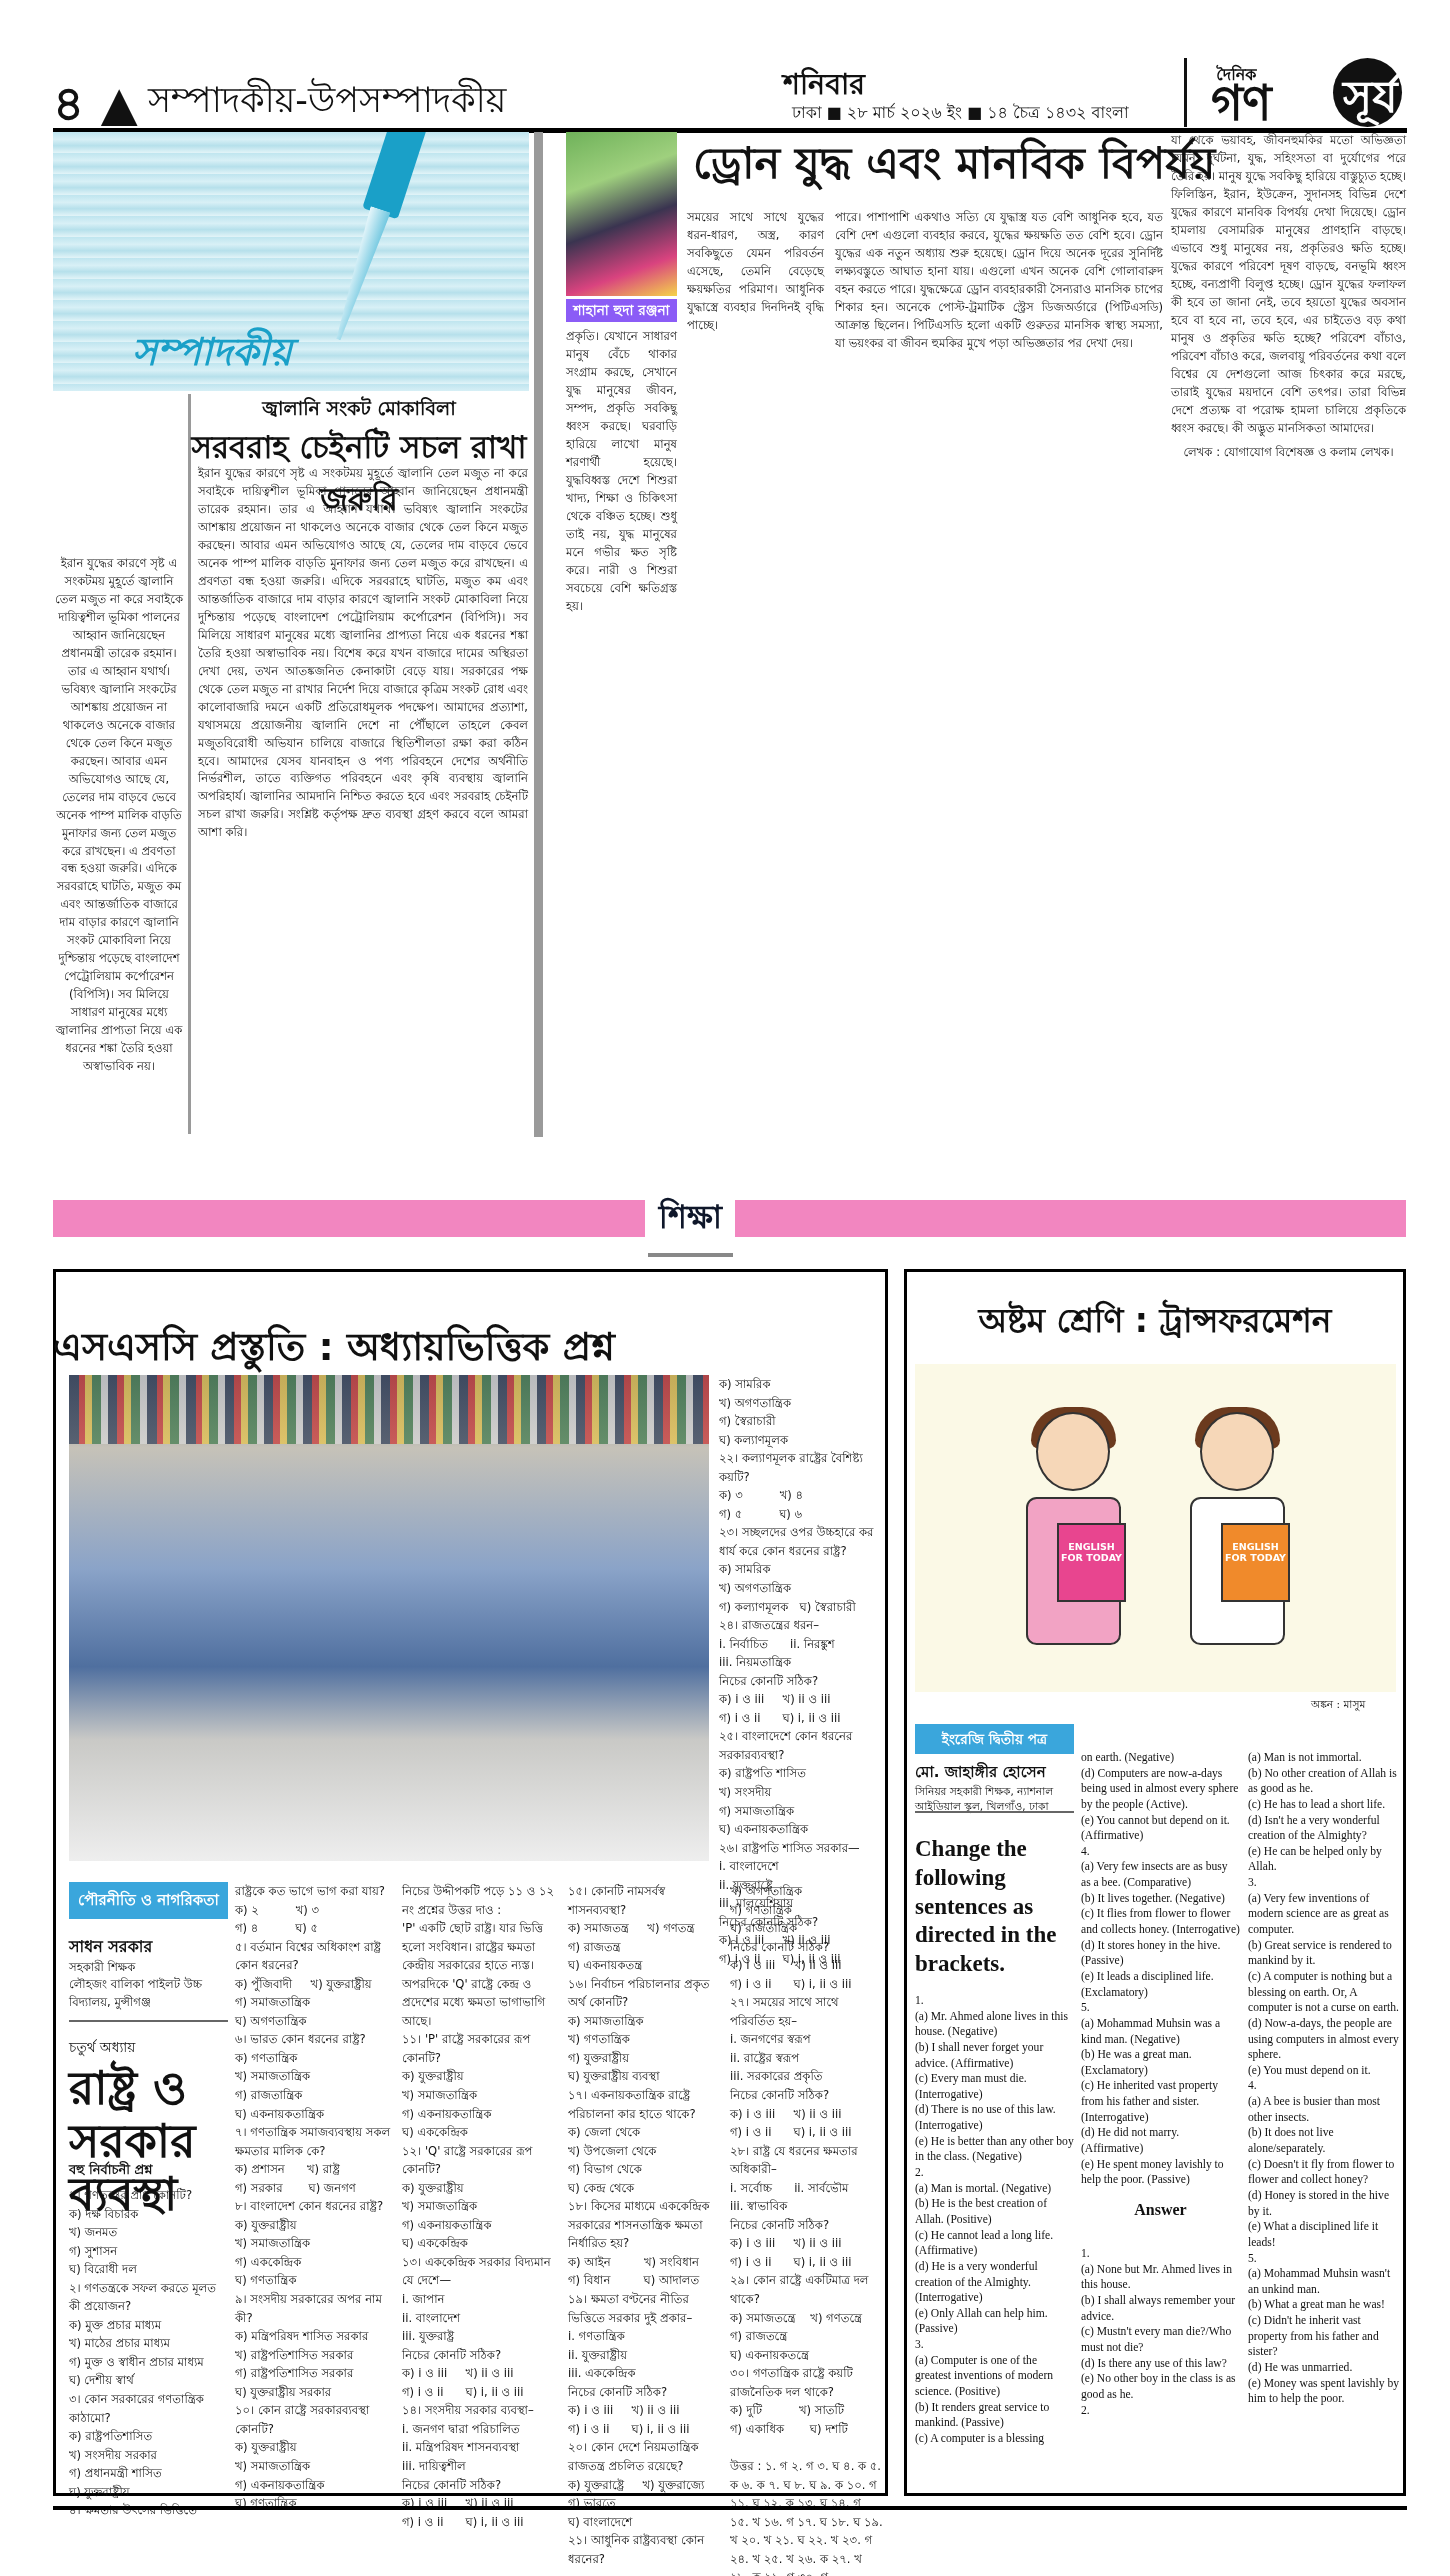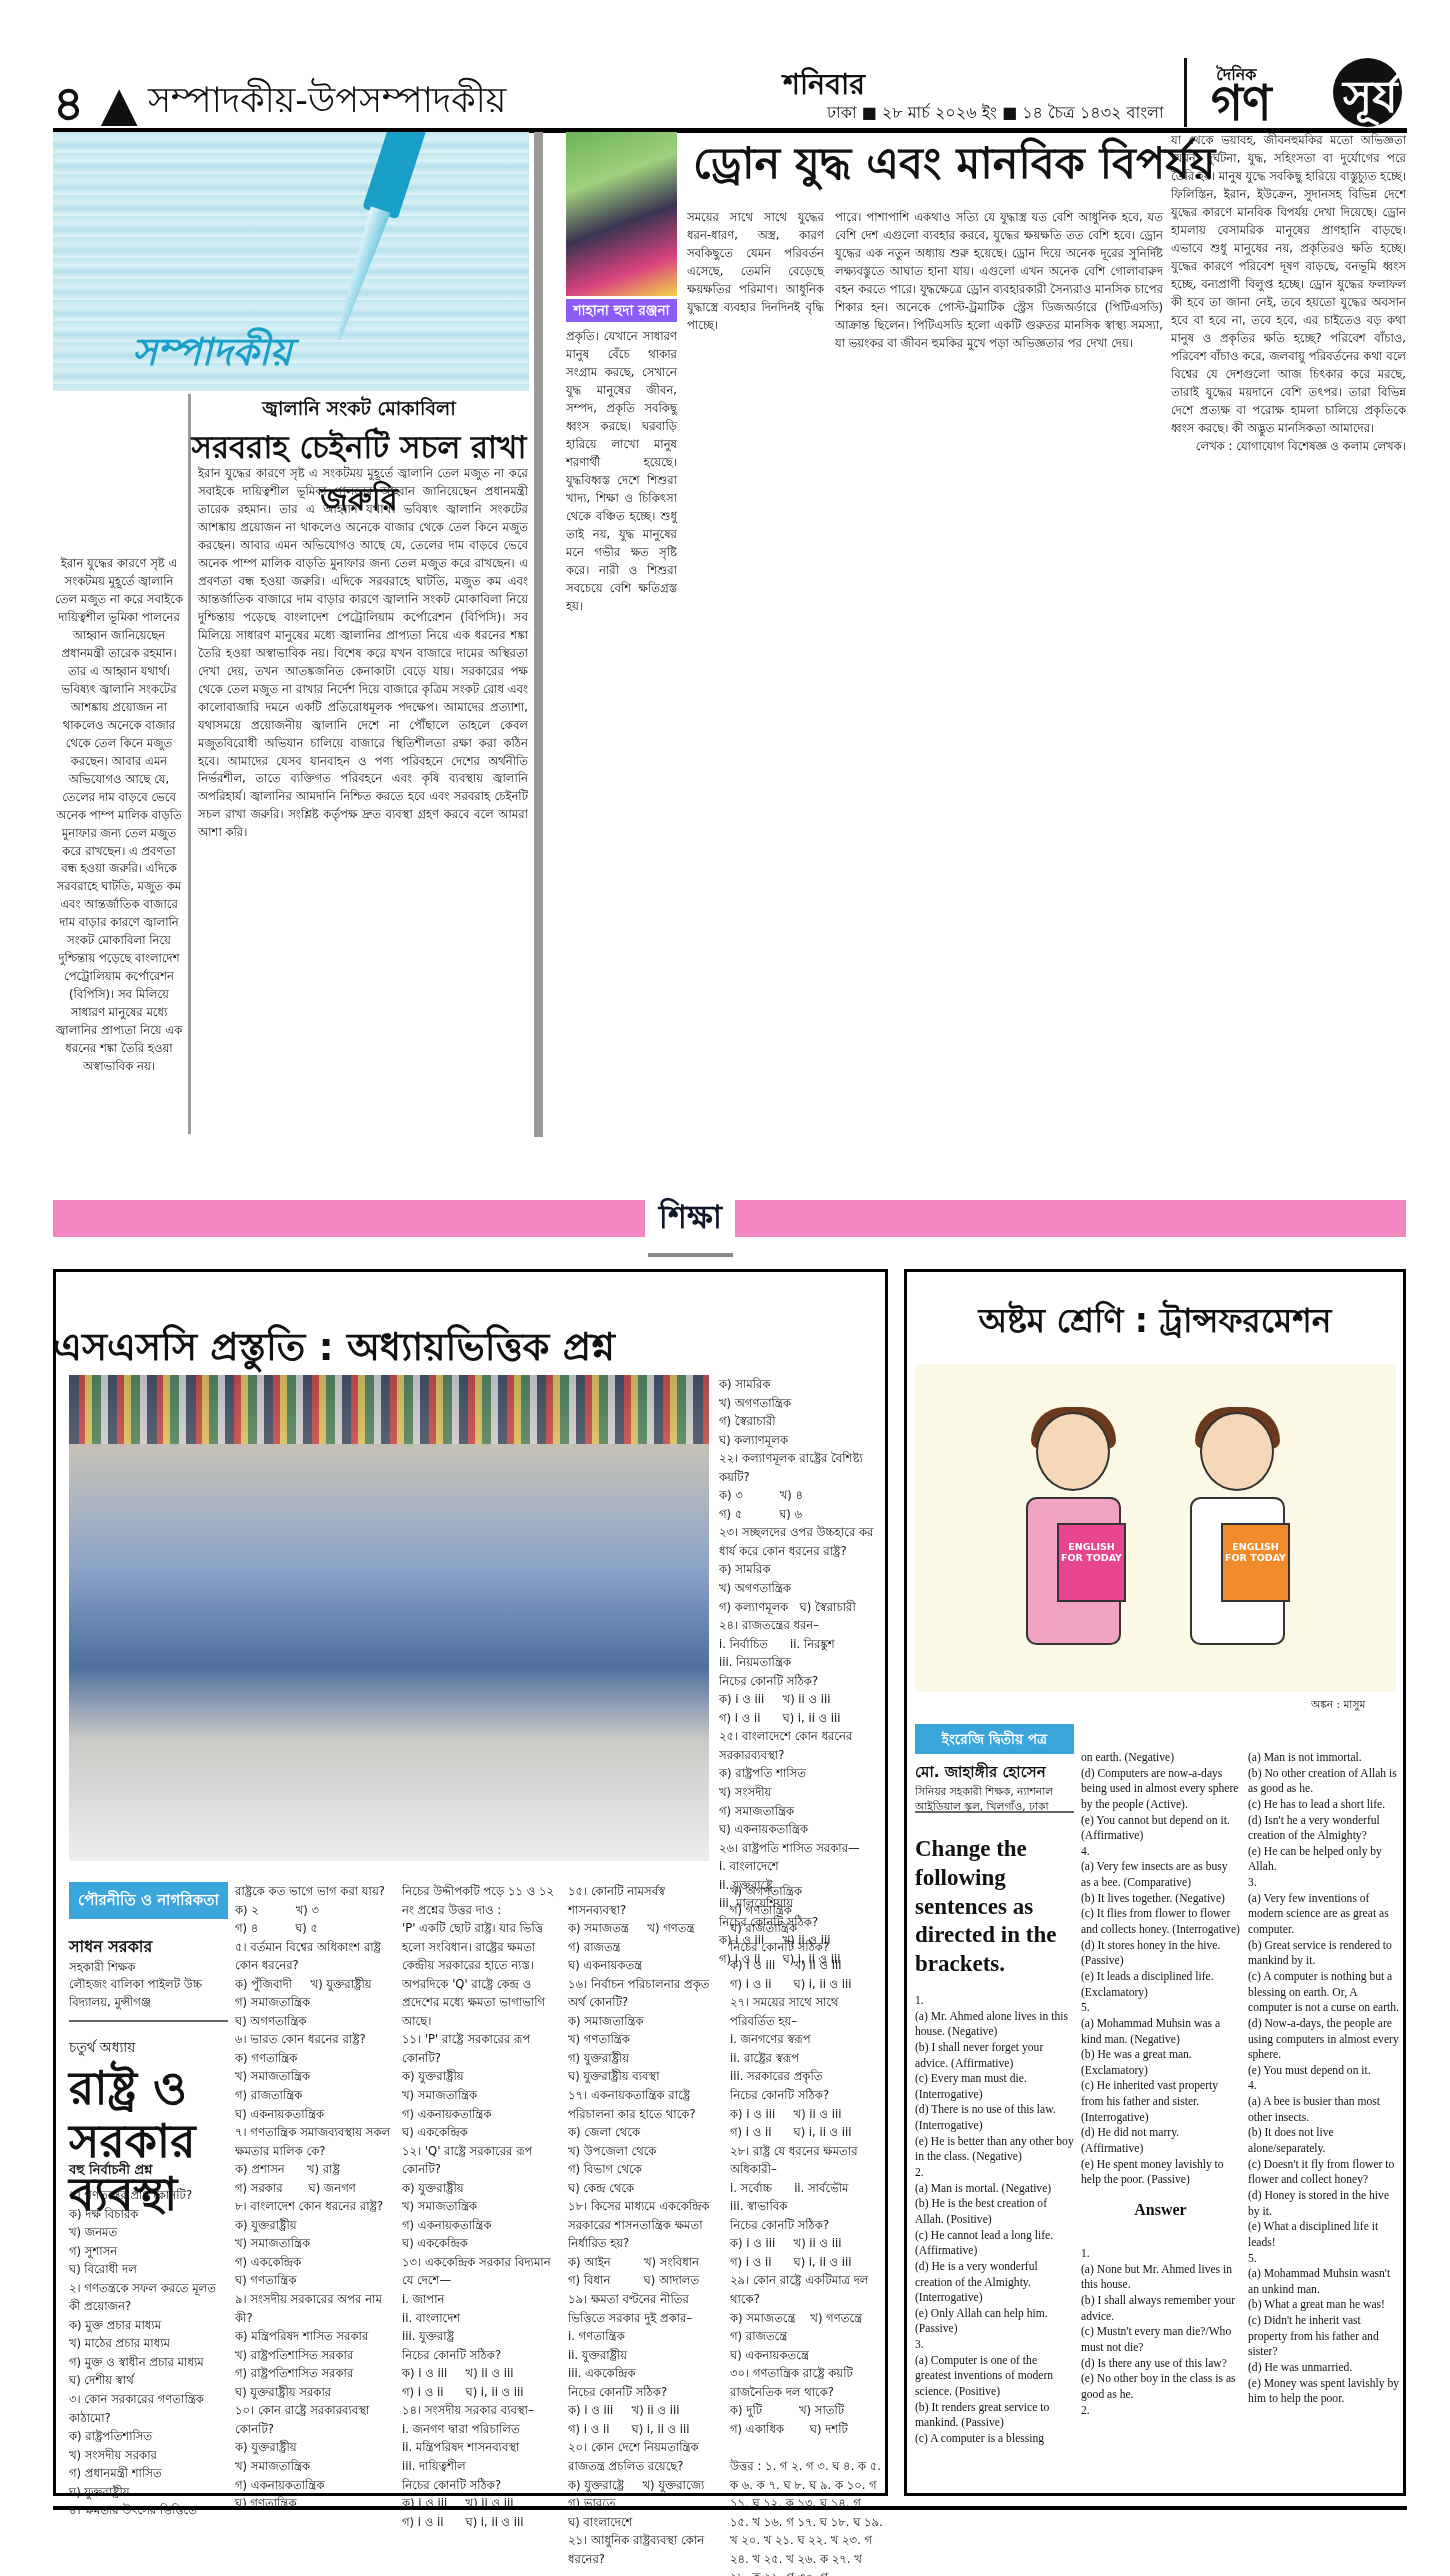--- a/index.html
+++ b/index.html
@@ -4,21 +4,21 @@
 <style>
   * { box-sizing: border-box; margin: 0; padding: 0; }
   html, body { width: 1451px; height: 2576px; background: #ffffff; }
   body { font-family: "DejaVu Sans", sans-serif; color: #111; position: relative; overflow: hidden; }
   .abs { position: absolute; }
 
   
   .mast-pagenum { left: 53px; top: 79px; font-size: 48px; font-weight: bold; line-height: 1; }
   .mast-section { left: 148px; top: 79px; font-size: 35px; line-height: 1.2; }
   .mast-day { left: 783px; top: 63px; font-size: 28.6px; font-weight: bold; }
-  .mast-date { left: 827px; top: 100px; font-size: 16px; }
+  .mast-date { left: 792px; top: 100px; font-size: 16px; }
   .mast-vline { left: 1184px; top: 58px; width: 3.2px; height: 69px; background: #111; }
   .mast-logo-wrap { left: 1211px; top: 58px; width: 196px; height: 69px; }
   .mast-logo-small { position: absolute; left: 5.3px; top: 4.2px; font-size: 16px; font-weight: bold; }
   .mast-logo-big { position: absolute; left: 0px; top: 21px; font-size: 49px; font-weight: bold; line-height: 1; letter-spacing: -1.1px; }
   .mast-logo-circle { position: absolute; right: 5.3px; top: 0px; width: 69px; height: 69px; border-radius: 50%; background: #111; }
   .mast-logo-sun { position: absolute; right: 9.5px; top: 17px; font-size: 44px; font-weight: bold; color: #fff; line-height: 1; }
   .mast-rule { left: 53px; top: 128px; width: 1354px; height: 5.3px; background: #000; }
 
   
   .ed-banner { left: 53px; top: 132px; width: 476px; height: 259px;
@@ -127,21 +127,21 @@
 <div class="abs ed-col-main">ইরান যুদ্ধের কারণে সৃষ্ট এ সংকটময় মুহূর্তে জ্বালানি তেল মজুত না করে সবাইকে দায়িত্বশীল ভূমিকা পালনের আহ্বান জানিয়েছেন প্রধানমন্ত্রী তারেক রহমান। তার এ আহ্বান যথার্থ। ভবিষ্যৎ জ্বালানি সংকটের আশঙ্কায় প্রয়োজন না থাকলেও অনেকে বাজার থেকে তেল কিনে মজুত করছেন। আবার এমন অভিযোগও আছে যে, তেলের দাম বাড়বে ভেবে অনেক পাম্প মালিক বাড়তি মুনাফার জন্য তেল মজুত করে রাখছেন। এ প্রবণতা বন্ধ হওয়া জরুরি। এদিকে সরবরাহে ঘাটতি, মজুত কম এবং আন্তর্জাতিক বাজারে দাম বাড়ার কারণে জ্বালানি সংকট মোকাবিলা নিয়ে দুশ্চিন্তায় পড়েছে বাংলাদেশ পেট্রোলিয়াম কর্পোরেশন (বিপিসি)। সব মিলিয়ে সাধারণ মানুষের মধ্যে জ্বালানির প্রাপ্যতা নিয়ে এক ধরনের শঙ্কা তৈরি হওয়া অস্বাভাবিক নয়। বিশেষ করে যখন বাজারে দামের অস্থিরতা দেখা দেয়, তখন আতঙ্কজনিত কেনাকাটা বেড়ে যায়। সরকারের পক্ষ থেকে তেল মজুত না রাখার নির্দেশ দিয়ে বাজারে কৃত্রিম সংকট রোধ এবং কালোবাজারি দমনে একটি প্রতিরোধমূলক পদক্ষেপ। আমাদের প্রত্যাশা, যথাসময়ে প্রয়োজনীয় জ্বালানি দেশে না পৌঁছালে তাহলে কেবল মজুতবিরোধী অভিযান চালিয়ে বাজারে স্থিতিশীলতা রক্ষা করা কঠিন হবে। আমাদের যেসব যানবাহন ও পণ্য পরিবহনে দেশের অর্থনীতি নির্ভরশীল, তাতে ব্যক্তিগত পরিবহনে এবং কৃষি ব্যবস্থায় জ্বালানি অপরিহার্য। জ্বালানির আমদানি নিশ্চিত করতে হবে এবং সরবরাহ চেইনটি সচল রাখা জরুরি। সংশ্লিষ্ট কর্তৃপক্ষ দ্রুত ব্যবস্থা গ্রহণ করবে বলে আমরা আশা করি।</div>
 
 <div class="abs op-photo"></div>
 <div class="abs op-author">শাহানা হুদা রঞ্জনা</div>
 <div class="abs op-title">ড্রোন যুদ্ধ এবং মানবিক বিপর্যয়</div>
 <div class="abs op-col op-col1">প্রকৃতি। যেখানে সাধারণ মানুষ বেঁচে থাকার সংগ্রাম করছে, সেখানে যুদ্ধ মানুষের জীবন, সম্পদ, প্রকৃতি সবকিছু ধ্বংস করছে। ঘরবাড়ি হারিয়ে লাখো মানুষ শরণার্থী হয়েছে। যুদ্ধবিধ্বস্ত দেশে শিশুরা খাদ্য, শিক্ষা ও চিকিৎসা থেকে বঞ্চিত হচ্ছে। শুধু তাই নয়, যুদ্ধ মানুষের মনে গভীর ক্ষত সৃষ্টি করে। নারী ও শিশুরা সবচেয়ে বেশি ক্ষতিগ্রস্ত হয়।</div>
 <div class="abs op-col op-col1b">সময়ের সাথে সাথে যুদ্ধের ধরন-ধারণ, অস্ত্র, কারণ সবকিছুতে যেমন পরিবর্তন এসেছে, তেমনি বেড়েছে ক্ষয়ক্ষতির পরিমাণ। আধুনিক যুদ্ধাস্ত্রে ব্যবহার দিনদিনই বৃদ্ধি পাচ্ছে।</div>
 <div class="abs op-col op-col2">পারে। পাশাপাশি একথাও সত্যি যে যুদ্ধাস্ত্র যত বেশি আধুনিক হবে, যত বেশি দেশ এগুলো ব্যবহার করবে, যুদ্ধের ক্ষয়ক্ষতি তত বেশি হবে। ড্রোন যুদ্ধের এক নতুন অধ্যায় শুরু হয়েছে। ড্রোন দিয়ে অনেক দূরের সুনির্দিষ্ট লক্ষ্যবস্তুতে আঘাত হানা যায়। এগুলো এখন অনেক বেশি গোলাবারুদ বহন করতে পারে। যুদ্ধক্ষেত্রে ড্রোন ব্যবহারকারী সৈন্যরাও মানসিক চাপের শিকার হন। অনেকে পোস্ট-ট্রমাটিক স্ট্রেস ডিজঅর্ডারে (পিটিএসডি) আক্রান্ত ছিলেন। পিটিএসডি হলো একটি গুরুতর মানসিক স্বাস্থ্য সমস্যা, যা ভয়ংকর বা জীবন হুমকির মুখে পড়া অভিজ্ঞতার পর দেখা দেয়।</div>
 <div class="abs op-col op-col3">
   <p>যা থেকে ভয়াবহ, জীবনহুমকির মতো অভিজ্ঞতা যেমন, দুর্ঘটনা, যুদ্ধ, সহিংসতা বা দুর্যোগের পরে তৈরি হয়। মানুষ যুদ্ধে সবকিছু হারিয়ে বাস্তুচ্যুত হচ্ছে। ফিলিস্তিন, ইরান, ইউক্রেন, সুদানসহ বিভিন্ন দেশে যুদ্ধের কারণে মানবিক বিপর্যয় দেখা দিয়েছে। ড্রোন হামলায় বেসামরিক মানুষের প্রাণহানি বাড়ছে। এভাবে শুধু মানুষের নয়, প্রকৃতিরও ক্ষতি হচ্ছে। যুদ্ধের কারণে পরিবেশ দূষণ বাড়ছে, বনভূমি ধ্বংস হচ্ছে, বন্যপ্রাণী বিলুপ্ত হচ্ছে। ড্রোন যুদ্ধের ফলাফল কী হবে তা জানা নেই, তবে হয়তো যুদ্ধের অবসান হবে বা হবে না, তবে হবে, এর চাইতেও বড় কথা মানুষ ও প্রকৃতির ক্ষতি হচ্ছে? পরিবেশ বাঁচাও, পরিবেশ বাঁচাও করে, জলবায়ু পরিবর্তনের কথা বলে বিশ্বের যে দেশগুলো আজ চিৎকার করে মরছে, তারাই যুদ্ধের ময়দানে বেশি তৎপর। তারা বিভিন্ন দেশে প্রত্যক্ষ বা পরোক্ষ হামলা চালিয়ে প্রকৃতিকে ধ্বংস করছে। কী অদ্ভুত মানসিকতা আমাদের।</p>
-  <p style="text-align:right;margin-top:1px;">লেখক : যোগাযোগ বিশেষজ্ঞ ও কলাম লেখক।</p>
+  <p style="text-align:center;margin-top:7px;">লেখক : যোগাযোগ বিশেষজ্ঞ ও কলাম লেখক।</p>
 </div>
 
 <div class="abs band-left"></div>
 <div class="abs band-right"></div>
 <div class="abs band-title">শিক্ষা</div>
 <div class="abs band-underline"></div>
 
 <div class="abs ssc-box"></div>
 <div class="abs ssc-title">এসএসসি প্রস্তুতি : অধ্যায়ভিত্তিক প্রশ্ন</div>
 <div class="abs ssc-photo">

